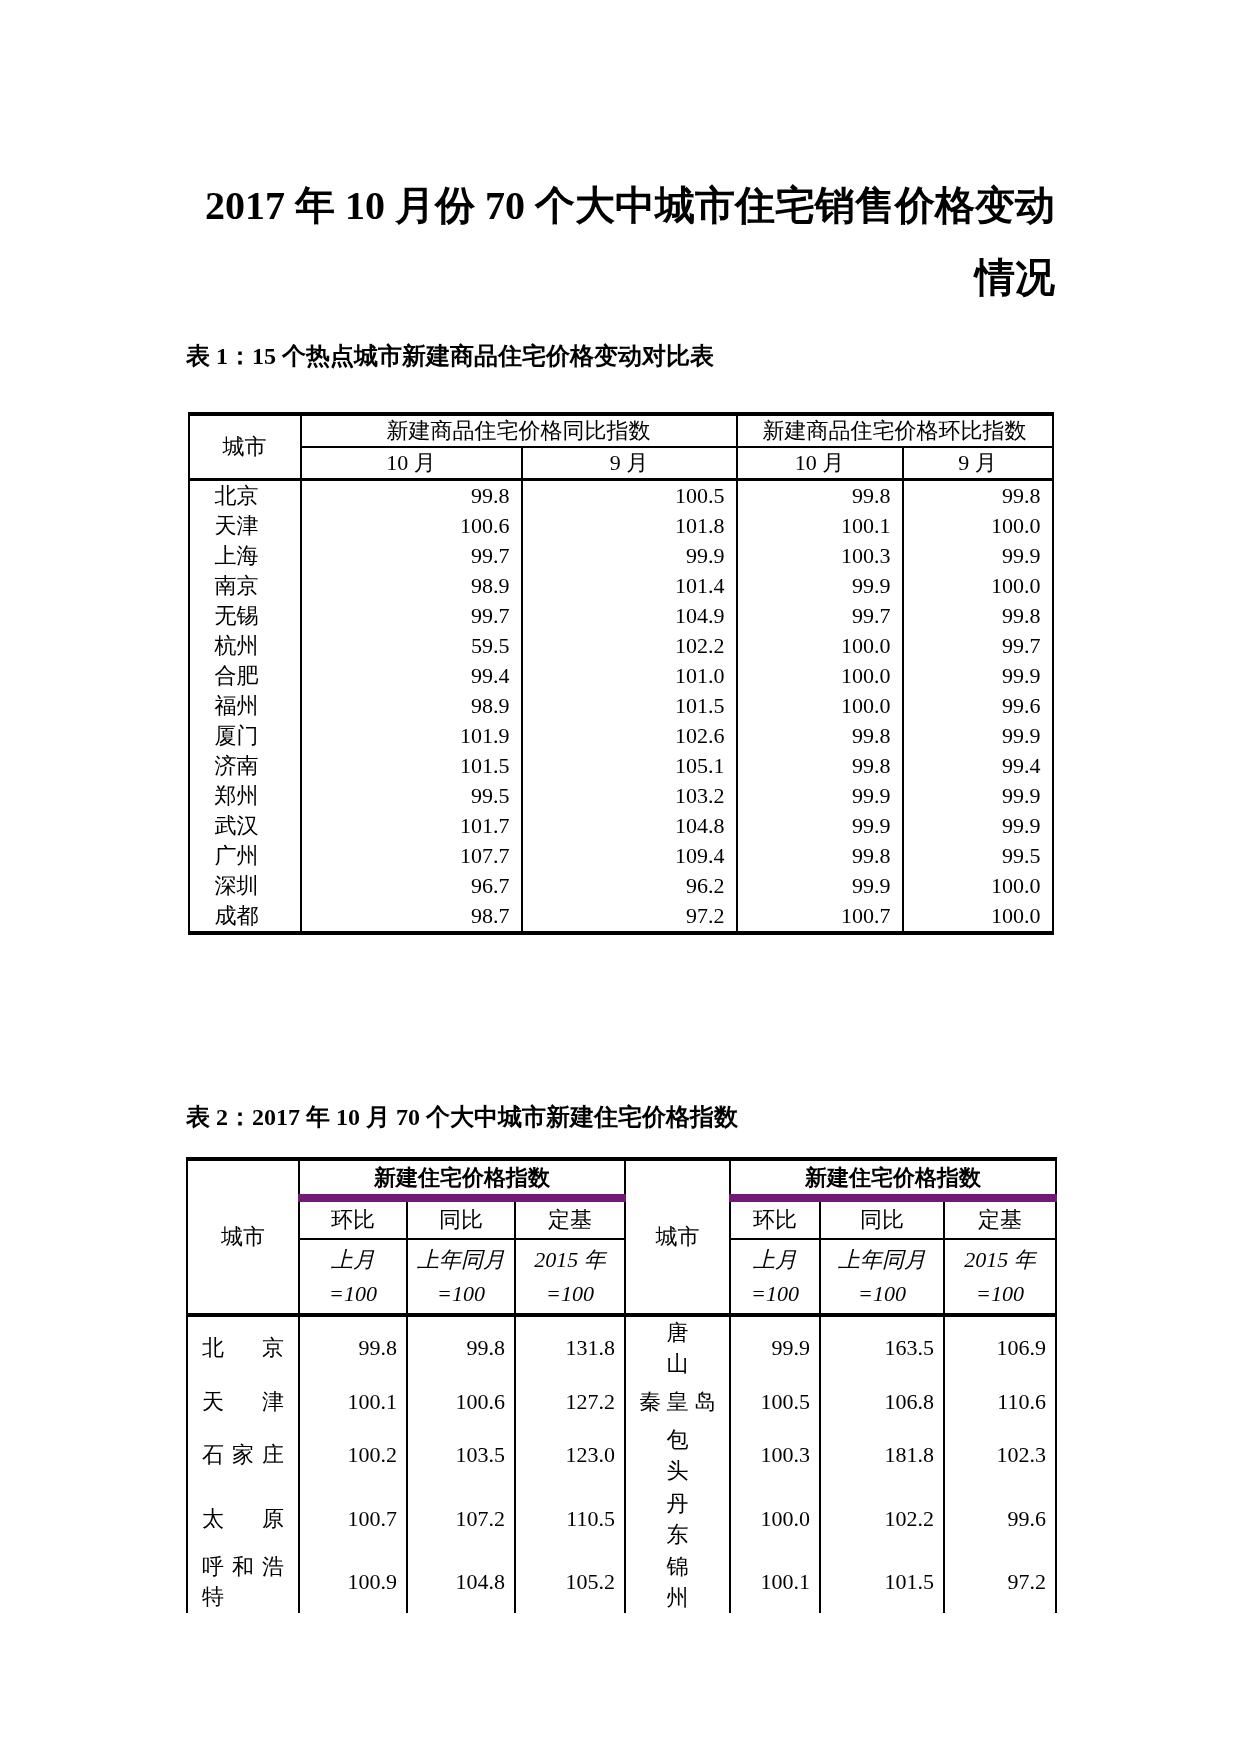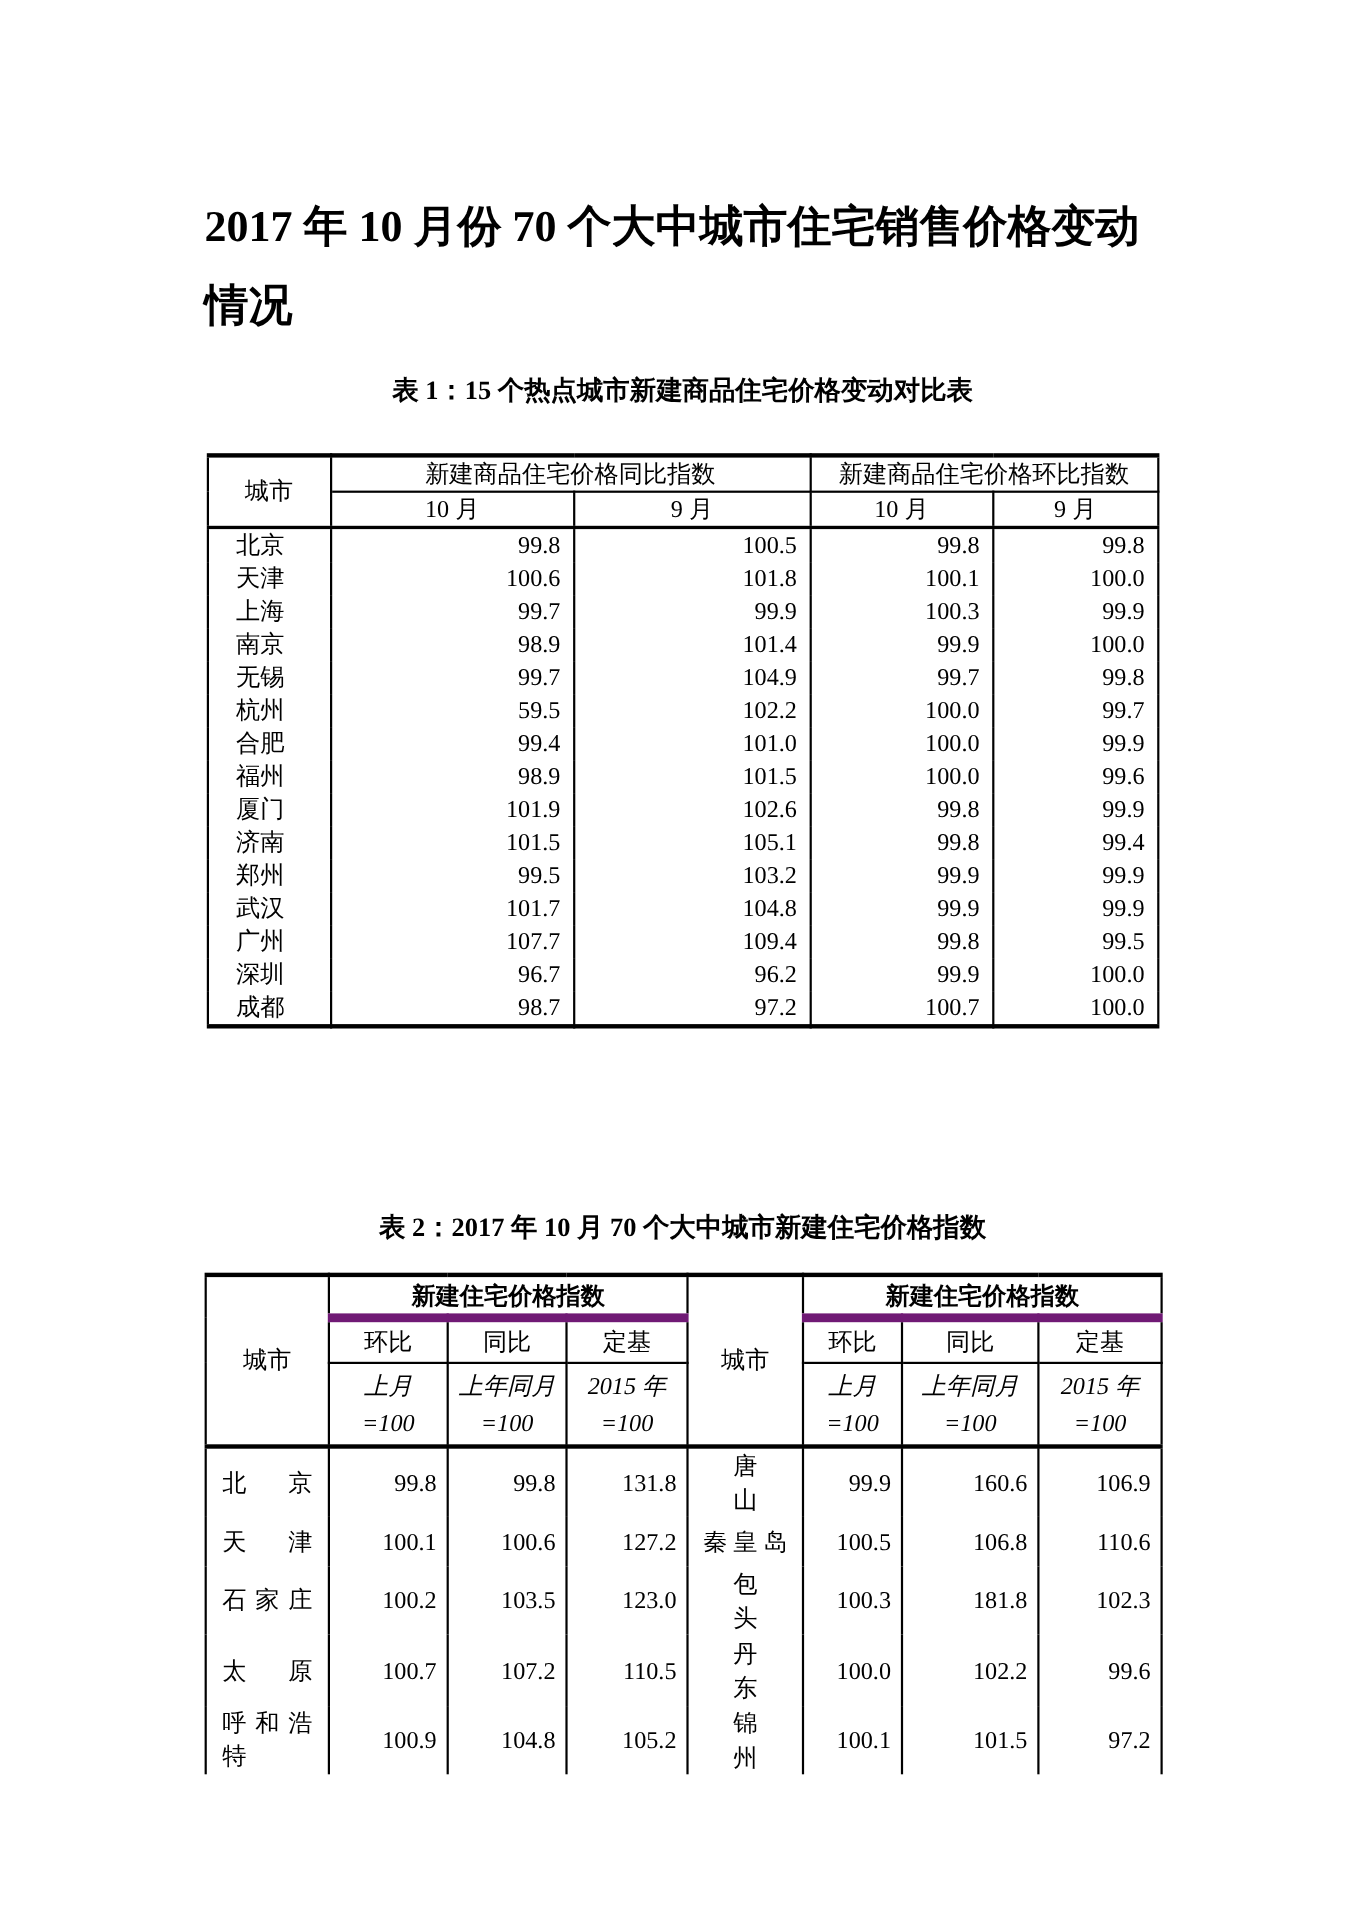--- a/index.html
+++ b/index.html
@@ -6,28 +6,28 @@
   body {
     width: 1241px; height: 1754px;
     background: #ffffff; color: #000000;
     font-family: "Liberation Serif", "DejaVu Serif", serif;
     overflow: hidden;
   }
   .content { width: 869px; margin: 0 auto; }
 
   .doc-title {
     margin-top: 170px;
-    text-align: left;
+    text-align: right;
     font-weight: bold;
     font-size: 40px;
     line-height: 72px;
   }
 
   .caption {
-    text-align: center;
+    text-align: left;
     font-weight: bold;
     font-size: 24px;
     line-height: 28px;
   }
   .caption-1 { margin-top: 28px; }
   .caption-2 { margin-top: 168px; }
 
   table {
     border-collapse: collapse;
     table-layout: fixed;
@@ -277,21 +277,21 @@
     </thead>
     <tbody>
       <tr class="r1">
         <td class="city-l">北京</td>
         <td class="num">99.8</td>
         <td class="num">99.8</td>
         <td class="num">131.8</td>
         <td class="city-m">唐
 山</td>
         <td class="num">99.9</td>
-        <td class="num">160.6</td>
+        <td class="num">163.5</td>
         <td class="num">106.9</td>
       </tr>
       <tr class="r2">
         <td class="city-l">天津</td>
         <td class="num">100.1</td>
         <td class="num">100.6</td>
         <td class="num">127.2</td>
         <td class="city-m">秦 皇 岛</td>
         <td class="num">100.5</td>
         <td class="num">106.8</td>

